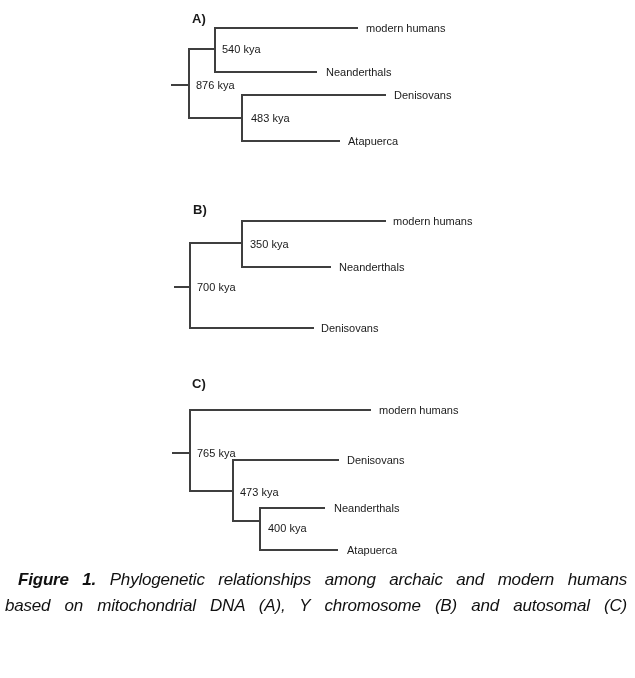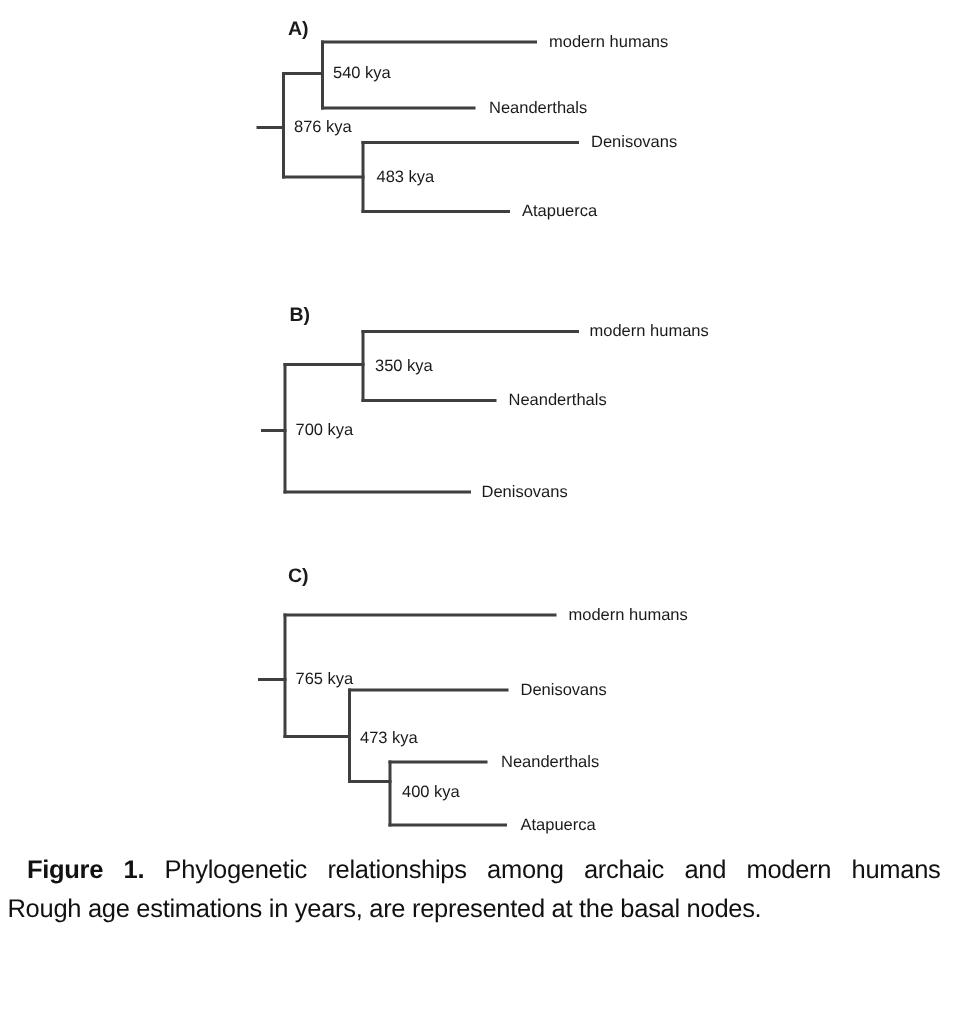--- a/index.html
+++ b/index.html
@@ -35,20 +35,21 @@
   }
   .caption {
     position: absolute;
     left: 5px;
     top: 567px;
     width: 622px;
     color: #111111;
     font-size: 17px;
     line-height: 26px;
     letter-spacing: -0.2px;
+    font-style: italic;
   }
   .cap-line {
     text-align: justify;
   }
   .cap-line.justify-full {
     text-align-last: justify;
   }
   .cap-line.first {
     text-indent: 13px;
   }
@@ -117,16 +118,16 @@
         <text x="334" y="508" class="tip-label" dominant-baseline="central">Neanderthals</text>
         <text x="347" y="550" class="tip-label" dominant-baseline="central">Atapuerca</text>
       </g>
     </svg>
 
   <div class="caption">
     <div class="cap-line justify-full first">
       <span class="cap-bold">Figure 1.</span>
       <span>Phylogenetic relationships among archaic and modern humans</span>
     </div>
-    <div class="cap-line">Rough age estimations in years, are represented at the basal nodes.</div>
+    <div class="cap-line justify-full">based on mitochondrial DNA (A), Y chromosome (B) and autosomal (C)</div>
   </div>
 
 </div>
 
 </body></html>

